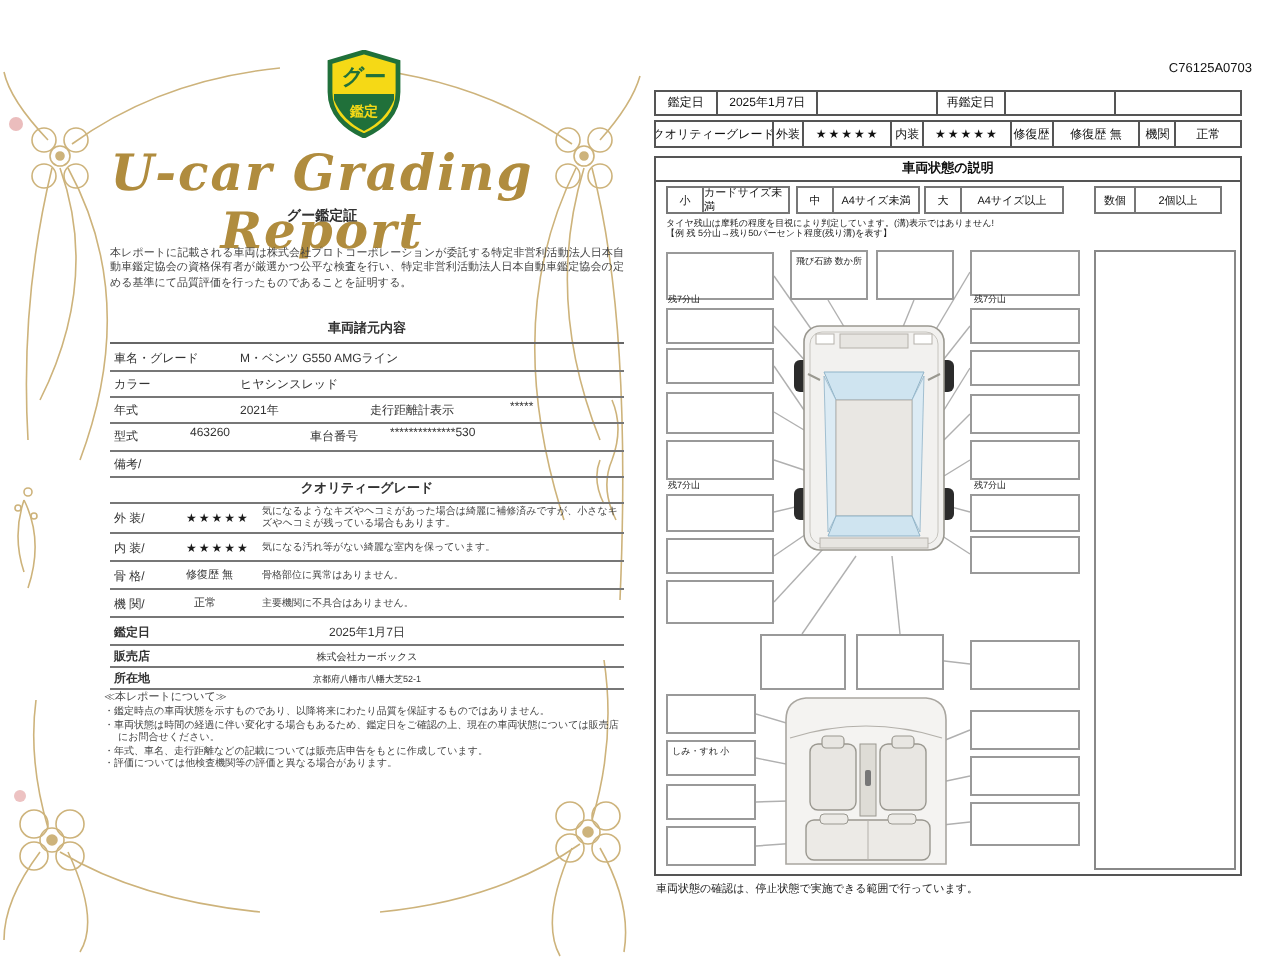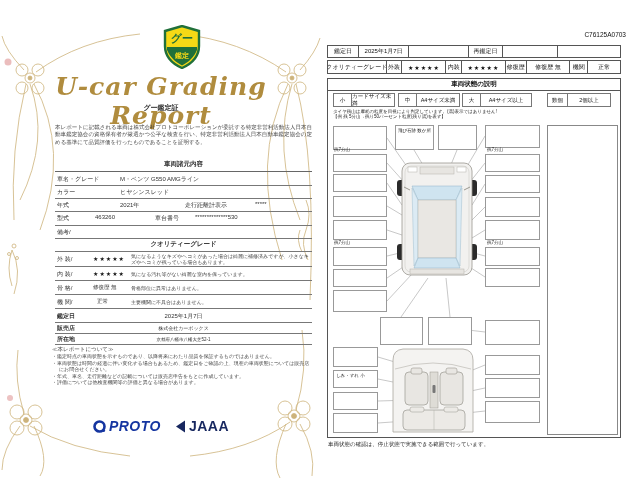--- a/index.html
+++ b/index.html
@@ -182,35 +182,20 @@
     </div>
 
     <div id="about">
       <div class="ah">≪本レポートについて≫</div>
       <div class="ai"><span>・</span><span>鑑定時点の車両状態を示すものであり、以降将来にわたり品質を保証するものではありません。</span></div>
       <div class="ai"><span>・</span><span>車両状態は時間の経過に伴い変化する場合もあるため、鑑定日をご確認の上、現在の車両状態については販売店にお問合せください。</span></div>
       <div class="ai"><span>・</span><span>年式、車名、走行距離などの記載については販売店申告をもとに作成しています。</span></div>
       <div class="ai"><span>・</span><span>評価については他検査機関等の評価と異なる場合があります。</span></div>
     </div>
 
-    <div id="logos">
-      <div class="proto-wrap">
-        <svg width="13" height="13" viewBox="0 0 13 13">
-          <circle cx="6.5" cy="6.5" r="5" fill="none" stroke="#1535a0" stroke-width="2.6"></circle>
-          <circle cx="10.5" cy="10.5" r="1.6" fill="#1535a0"></circle>
-        </svg>
-        <span class="proto-txt">PROTO</span>
-      </div>
-      <div class="jaaa-wrap">
-        <svg width="11" height="13" viewBox="0 0 11 13">
-          <polygon points="1,6.5 10,0.5 10,12.5" fill="#17275f"></polygon>
-        </svg>
-        <span class="jaaa-txt">JAAA</span>
-      </div>
-    </div>
   </section>
 
   <section id="sheet">
 
     <div id="doc-num">C76125A0703</div>
 
     <div class="trow" style="left:5px;top:45px;width:294px;height:13px;">
       <div class="tcell" style="width:31px;">鑑定日</div>
       <div class="tcell" style="width:51px;">2025年1月7日</div>
       <div class="tcell" style="width:60px;"></div>

